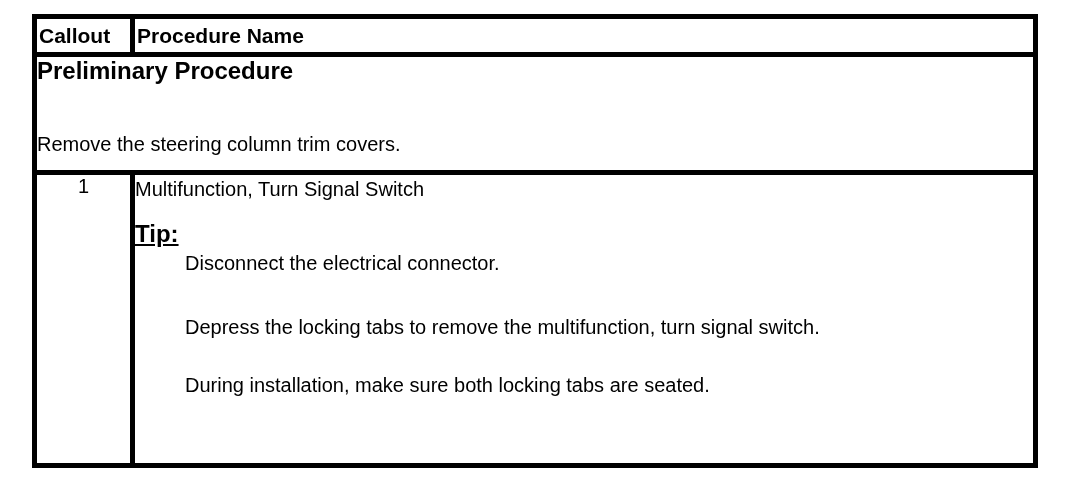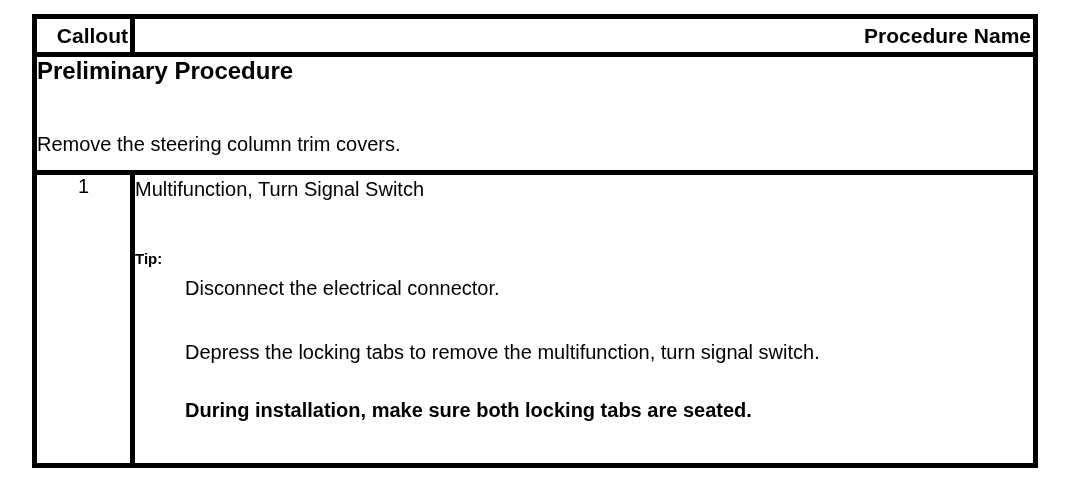--- a/index.html
+++ b/index.html
@@ -31,21 +31,21 @@
     overflow: hidden;
   }
   col.callout-col { width: 98px; }
   tr.header-row { height: 38px; }
   tr.prelim-row { height: 116px; }
   tr.body-row   { height: 293px; }
 
   .doc-table th {
     font-size: 21px;
     font-weight: bold;
-    text-align: right;
+    text-align: left;
     vertical-align: middle;
     padding: 1px 2px;
     white-space: nowrap;
   }
   .prelim-cell {
     padding: 5px 6px 0 6px;
     font-size: 20px;
     line-height: 28px;
   }
   .prelim-cell .prelim-title {
@@ -62,28 +62,29 @@
     font-size: 20px;
   }
   .content-cell {
     padding: 3px 6px 0 6px;
     font-size: 20px;
     line-height: 28px;
   }
   .content-cell p { margin: 0; }
   .content-cell .component-name { margin: 0; }
   .content-cell .tip-label {
-    margin-top: 42px;
+    margin-top: 17px;
     font-weight: bold;
-    font-size: 15px;
+    font-size: 24px;
+    text-decoration: underline;
   }
   .content-cell .tip-item   { margin-left: 50px; }
   .content-cell .tip-item-1 { margin-top: 1px; }
   .content-cell .tip-item-2 { margin-top: 36px; }
-  .content-cell .tip-item-3 { margin-top: 30px; font-weight: bold; }
+  .content-cell .tip-item-3 { margin-top: 30px; }
 </style>
 </head>
 <body>
 
 <table class="doc-table">
   <colgroup>
     <col class="callout-col">
     <col>
   </colgroup>
   <tbody>

